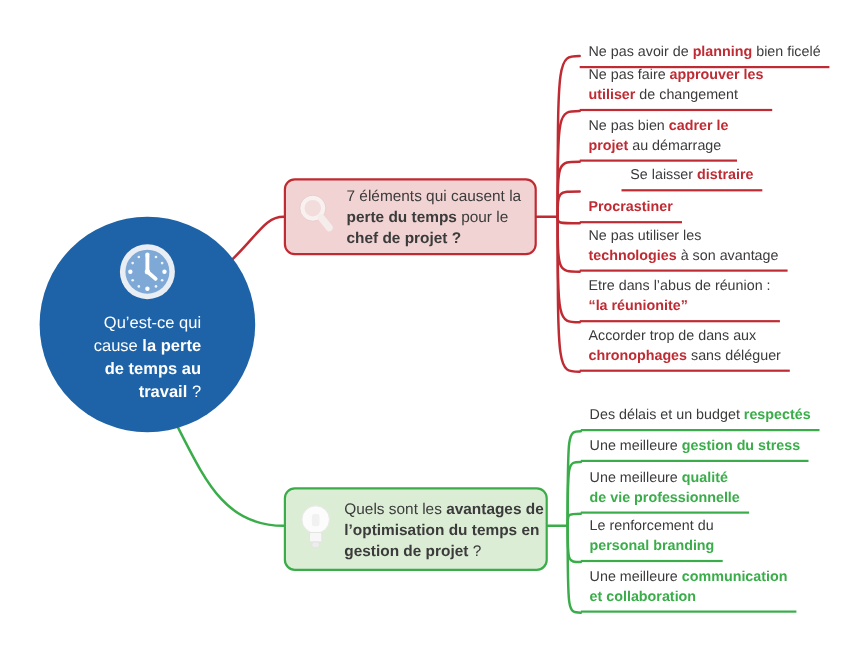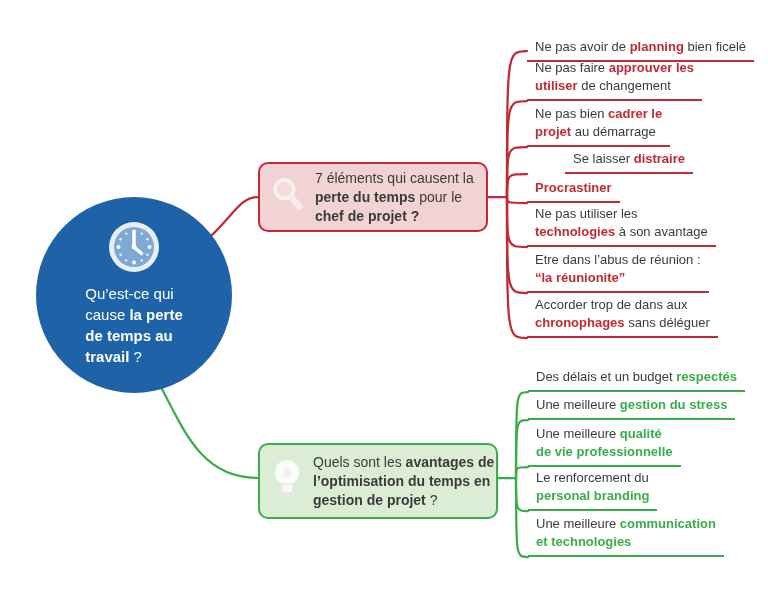--- a/index.html
+++ b/index.html
@@ -9,21 +9,21 @@
     font-family:"Liberation Sans",sans-serif;
   }
   #connectors{position:absolute;left:0;top:0;pointer-events:none;}
 
   
   #center-node{
     position:absolute;left:36px;top:197px;width:196px;height:196px;border-radius:50%;
     background:var(--blue);display:flex;flex-direction:column;align-items:center;
     padding-top:22px;box-sizing:border-box;
   }
-  .center-text{margin-top:8px;color:#fff;font-size:15px;line-height:21px;text-align:left;}
+  .center-text{margin-top:8px;color:#fff;font-size:15px;line-height:21px;text-align:right;}
   .center-text .em{font-weight:700;}
 
   
   .branch-box{
     position:absolute;display:flex;align-items:center;gap:7px;border-radius:10px;
     box-sizing:border-box;padding:0 8px;
   }
   #box-causes{left:258px;top:162px;width:230px;height:70px;background:var(--redFill);border:2.5px solid var(--red);}
   #box-benefits{left:258px;top:443px;width:240px;height:76px;background:var(--greenFill);border:2.5px solid var(--green);}
   .box-text{font-size:14px;line-height:19px;color:var(--dark);white-space:nowrap;}
@@ -163,15 +163,15 @@
     <div class="item benefits" style="left: 528px; top: 425px;">
       <div class="tline"><span>Une meilleure </span><span class="em">qualité</span></div>
       <div class="tline"><span class="em">de vie professionnelle</span></div>
     </div>
     <div class="item benefits" style="left: 528px; top: 469px;">
       <div class="tline"><span>Le renforcement du</span></div>
       <div class="tline"><span class="em">personal branding</span></div>
     </div>
     <div class="item benefits" style="left: 528px; top: 515px;">
       <div class="tline"><span>Une meilleure </span><span class="em">communication</span></div>
-      <div class="tline"><span class="em">et technologies</span></div>
+      <div class="tline"><span class="em">et collaboration</span></div>
     </div>
   </div>
 
 </body></html>

